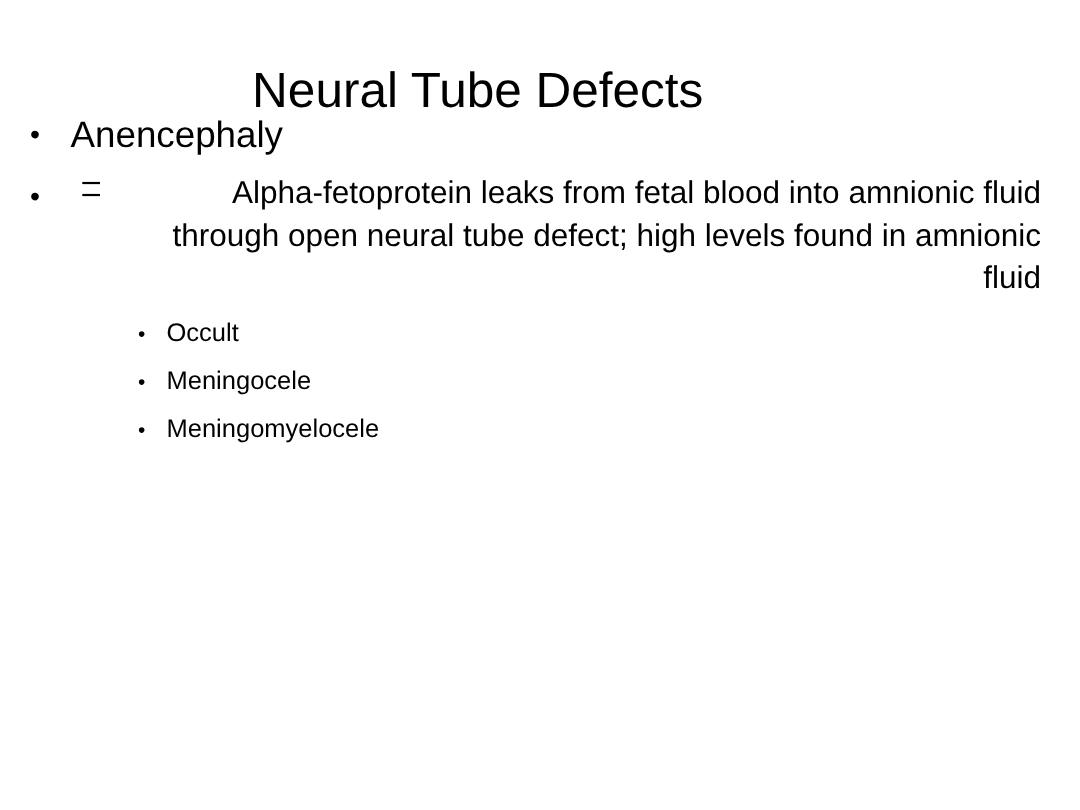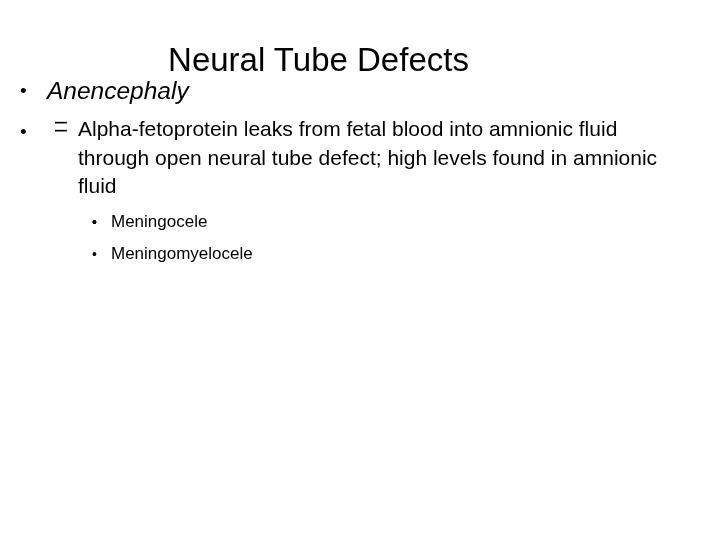--- a/index.html
+++ b/index.html
@@ -105,23 +105,23 @@
     width: 18px;
     font-size: 14px;
     line-height: 32px;
   }
 
   
   .group-gap-top { margin-top: 8px; }
   .lvl3-block { margin-top: 5px; }
 
   
-  .w-anen  { max-width: 600px; font-style: italic; }
+  .w-anen  { max-width: 600px; }
   .w-wide  { max-width: 614px; }
-  .w-para  { max-width: 616px; }
+  .w-para  { max-width: 616px; text-align: right; }
 </style>
 </head>
 <body>
 
 <div id="slide">
 
   <h1 class="slide-title">Neural Tube Defects</h1>
 
   <div class="body-area">
     <ul class="outline-list">
@@ -147,20 +147,21 @@
         <span class="marker">–</span>
       </li>
 
       <li class="bullet lvl2">
         <span class="marker">–</span>
         <span class="btext w-para">Alpha-fetoprotein leaks from fetal blood into amnionic fluid through open neural tube defect; high levels found in amnionic fluid</span>
       </li>
 
       <li class="bullet lvl3 lvl3-block">
         <span class="marker">•</span>
+        <span class="btext">Occult</span>
       </li>
 
       <li class="bullet lvl3">
         <span class="marker">•</span>
         <span class="btext">Meningocele</span>
       </li>
 
       <li class="bullet lvl3">
         <span class="marker">•</span>
         <span class="btext">Meningomyelocele</span>

